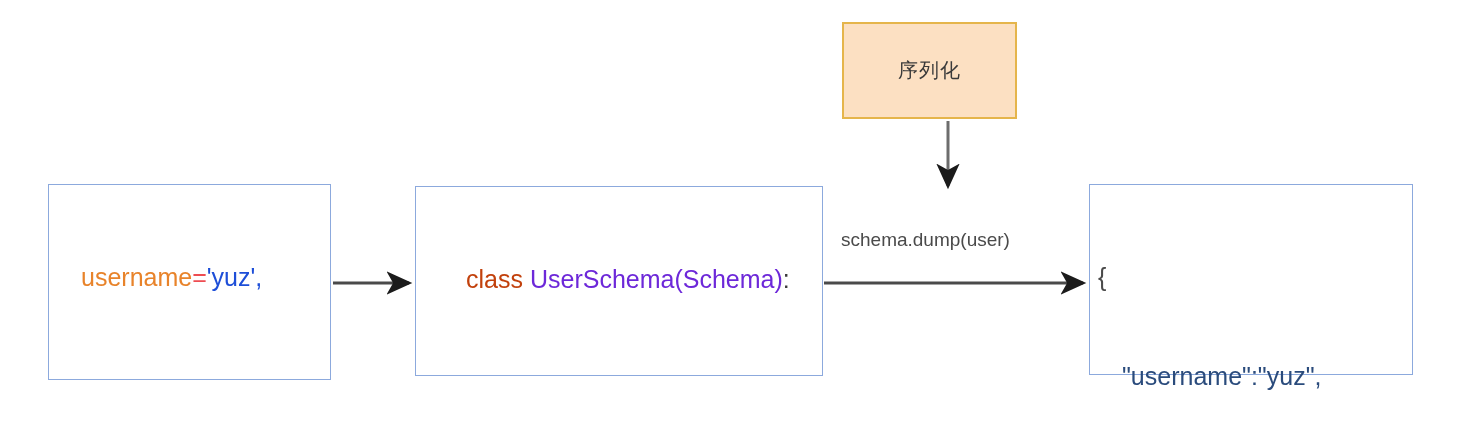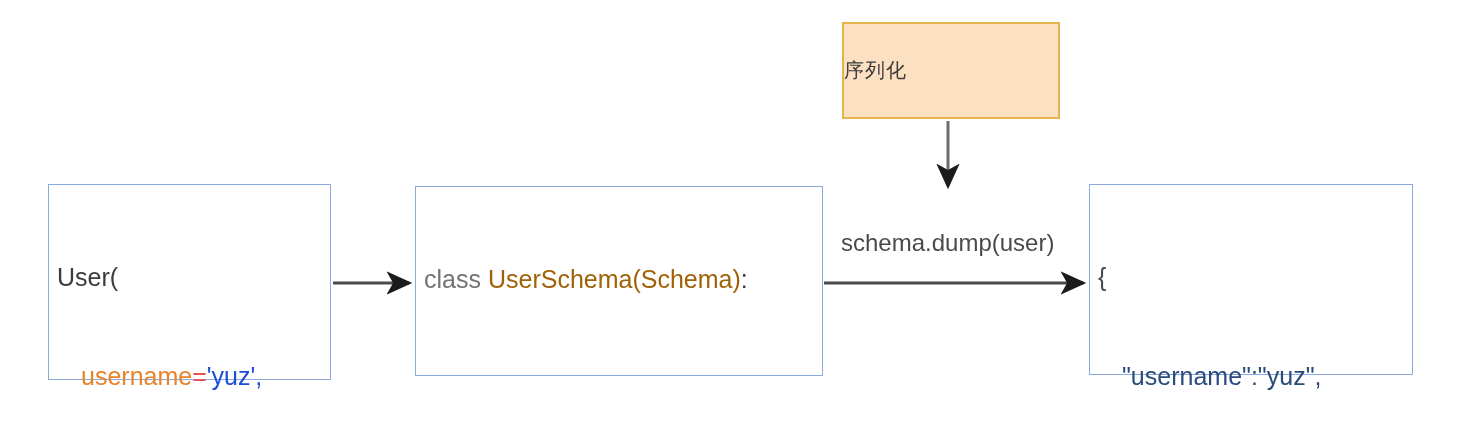--- a/index.html
+++ b/index.html
@@ -53,50 +53,51 @@
     top: 184px;
     width: 324px;
     height: 191px;
   }
   
   #node-serialize {
     position: absolute;
     box-sizing: border-box;
     left: 842px;
     top: 22px;
-    width: 218px;
+    width: 175px;
     height: 97px;
     background: #fce0c2;
     border: 2.2px solid #e5b54b;
     display: flex;
     align-items: center;
+    justify-content: center;
   }
   #node-serialize .label {
     font-size: 20px;
     color: #3a3a3a;
     letter-spacing: 1px;
   }
   
   .tk-plain  { color: #3b3b3b; }
   .tk-ident  { color: #e8832a; }
   .tk-op     { color: #ee4d52; }
   .tk-str    { color: #1d4ed8; }
-  .tk-kw     { color: #737373; }
-  .tk-cls    { color: #a16207; }
+  .tk-kw     { color: #c2410c; margin-left: 42px; }
+  .tk-cls    { color: #6d28d9; }
   .tk-json   { color: #2a4b7c; }
   .tk-brace  { color: #4a4a4a; }
 
   .indent { display: inline-block; width: 24px; }
 
   
   #arrow-label {
     position: absolute;
     left: 841px;
     top: 229px;
-    font-size: 24px;
+    font-size: 19px;
     color: #4a4a4a;
     white-space: nowrap;
   }
   svg.arrows {
     position: absolute;
     left: 0;
     top: 0;
     width: 1458px;
     height: 444px;
     pointer-events: none;
@@ -115,21 +116,20 @@
     </defs>
 
     <line x1="333" y1="283" x2="409" y2="283" stroke="#4a4a4a" stroke-width="3" marker-end="url(#head)"></line>
 
     <line x1="824" y1="283" x2="1083" y2="283" stroke="#4a4a4a" stroke-width="3" marker-end="url(#head)"></line>
 
     <line x1="948" y1="121" x2="948" y2="186" stroke="#6d6d6d" stroke-width="3" marker-end="url(#head)"></line>
   </svg>
 
   <div class="node node-code" id="node-user">
-    <div><span class="tk-plain">User(</span></div>
     <div><span class="indent"></span><span class="tk-ident">username</span><span class="tk-op">=</span><span class="tk-str">'yuz',</span></div>
     
     
   </div>
 
   <div class="node node-code" id="node-schema">
     <div><span class="tk-kw">class</span><span class="tk-plain"> </span><span class="tk-cls">UserSchema(Schema)</span><span class="tk-plain">:</span></div>
     
   </div>
 

